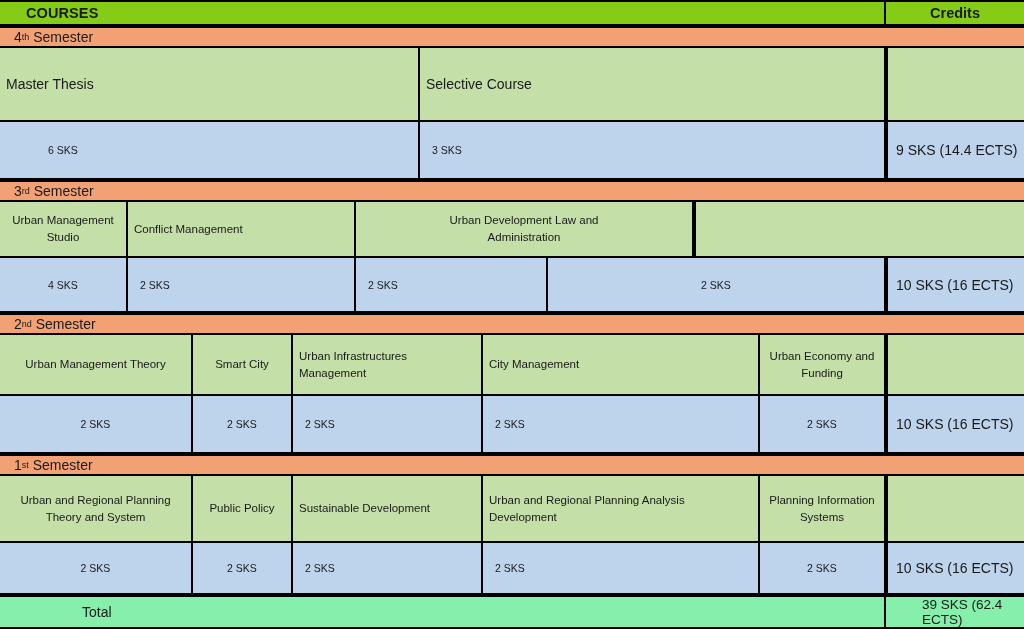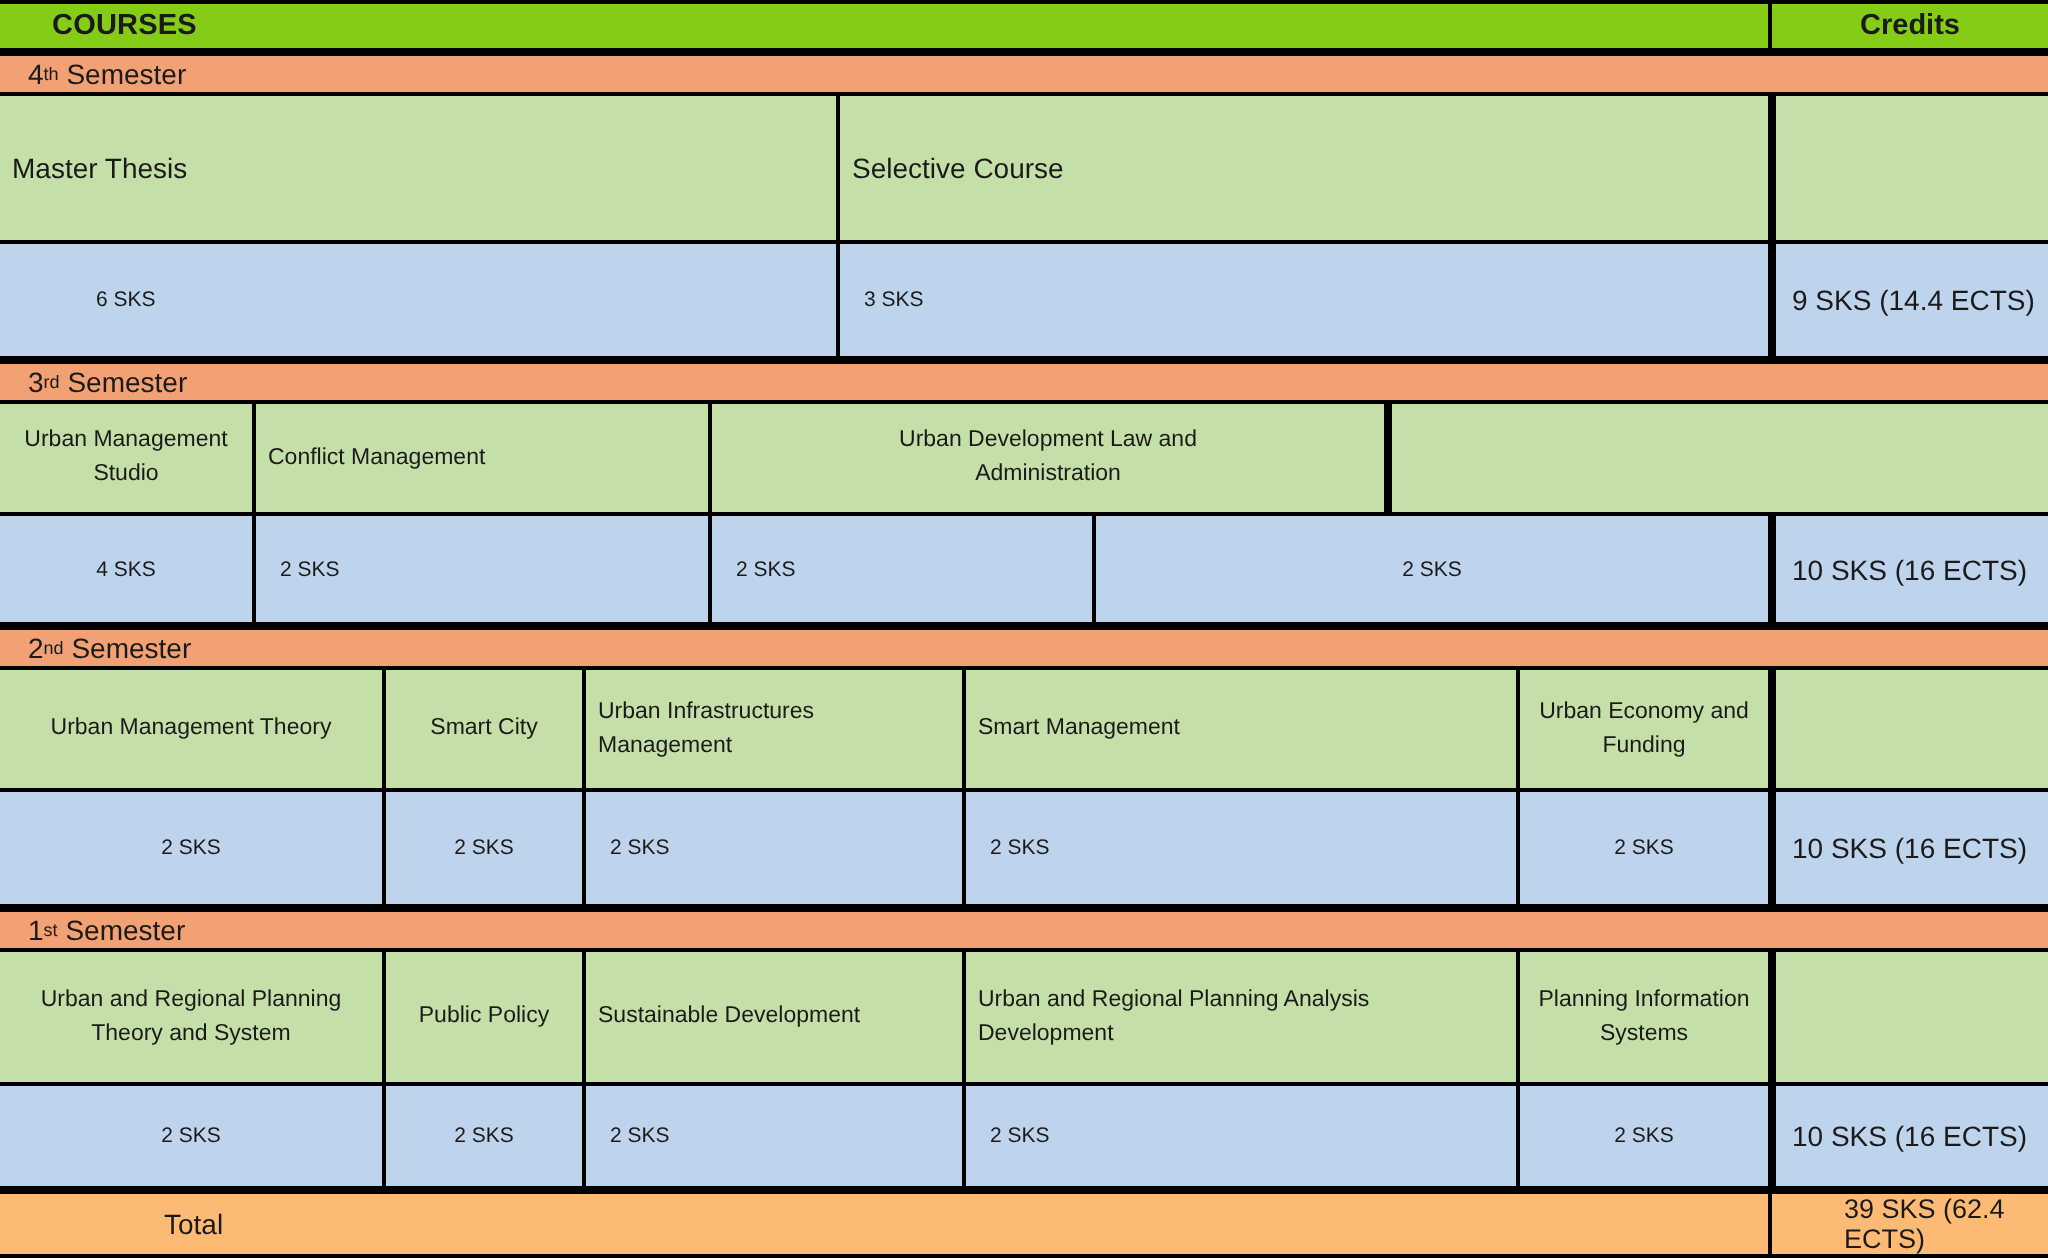--- a/index.html
+++ b/index.html
@@ -124,21 +124,21 @@
     align-items: flex-start;
     padding-left: 8px;
   }
   .credit-cell .credit-value {
     font-size: 14px;
   }
 
   
   .total-row {
     flex: 1 1 auto;
-    background: #fdba74;
+    background: #86efac;
     border-top: 2px solid #000;
   }
   .total-label-cell {
     flex: 0 0 886px;
     box-sizing: border-box;
     border-right: 2px solid #000;
     display: flex;
     align-items: center;
     padding-left: 82px;
     font-size: 14px;
@@ -231,21 +231,21 @@
     <div class="cell center" style="flex:0 0 193px">
       <span class="course-name" style="max-width:150px">Urban Management Theory</span>
     </div>
     <div class="cell center" style="flex:0 0 100px">
       <span class="course-name">Smart City</span>
     </div>
     <div class="cell left" style="flex:0 0 190px">
       <span class="course-name">Urban Infrastructures Management</span>
     </div>
     <div class="cell left" style="flex:0 0 277px">
-      <span class="course-name">Smart Management</span>
+      <span class="course-name">City Management</span>
     </div>
     <div class="cell center" style="flex:0 0 126px">
       <span class="course-name">Urban Economy and Funding</span>
     </div>
     <div class="cell credit-cell"></div>
   </div>
 
   <div class="row credit-band" style="height:58px">
     <div class="cell center" style="flex:0 0 193px">
       <span class="sks">2 SKS</span>

